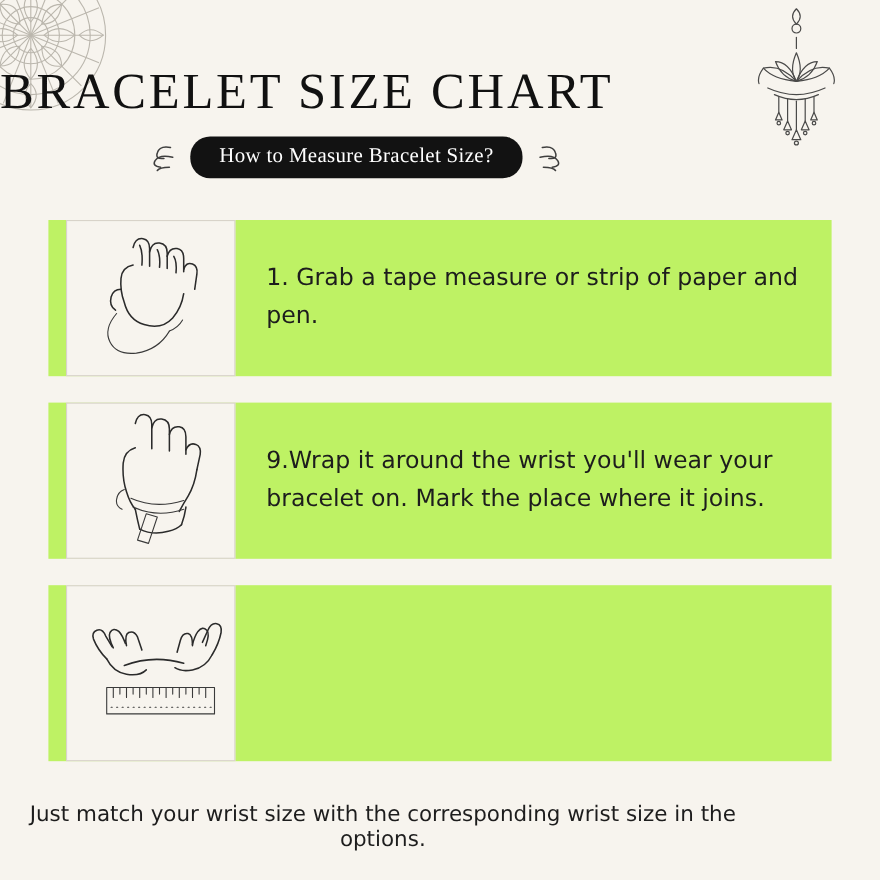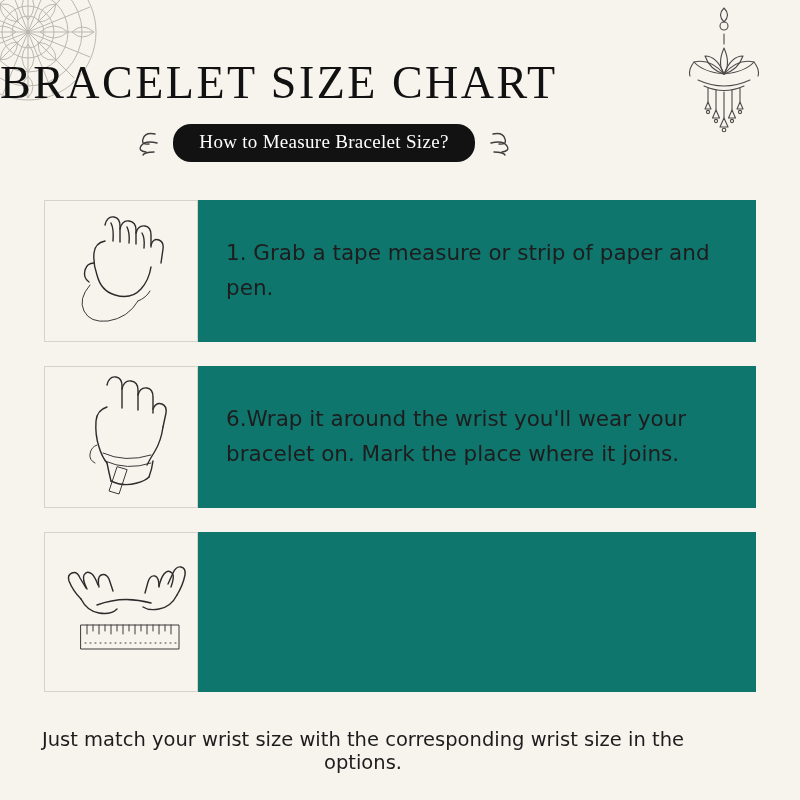--- a/index.html
+++ b/index.html
@@ -87,25 +87,26 @@
 
   
   .steps {
     position: absolute;
     top: 200px;
     left: 44px;
     width: 712px;
   }
   .step {
     position: relative;
-    background: #0f766e;
+    background: #bef264;
     display: flex;
     align-items: center;
     margin-bottom: 24px;
     box-sizing: border-box;
+    padding-left: 16px;
   }
   .step-1 { height: 142px; }
   .step-2 { height: 142px; }
   .step-3 { height: 160px; }
 
   .thumb {
     width: 154px;
     min-width: 154px;
     height: 100%;
     background: #f7f4ee;
@@ -127,21 +128,20 @@
   
   .footer {
     position: absolute;
     top: 728px;
     left: 0;
     width: 696px;
     text-align: center;
     font-size: 19.5px;
     color: #1d1d1d;
     font-family: "DejaVu Sans", sans-serif;
-    padding-left: 15px;
   }
 
   svg { display: block; }
   .ln { fill: none; stroke: #2b2b2b; stroke-width: 1.4; stroke-linecap: round; stroke-linejoin: round; }
   .ln-thin { fill: none; stroke: #3a3a3a; stroke-width: 1; stroke-linecap: round; stroke-linejoin: round; }
 </style>
 </head>
 <body>
 
 <div class="page">
@@ -293,21 +293,21 @@
             <path d="M104 110 q3 -8 4 -16"></path>
           </g>
           <g class="ln-thin">
             <path d="M52 78 q-6 2 -7 9 q-1 6 5 9"></path>
             <path d="M58 86 q22 10 48 2"></path>
             <path d="M60 94 q22 10 46 2"></path>
             <path d="M72 100 l-8 24 l10 3 l8 -24 Z"></path>
           </g>
         </svg>
       </div>
-      <div class="step-text">6.Wrap it around the wrist you'll wear your bracelet on. Mark the place where it joins.</div>
+      <div class="step-text">9.Wrap it around the wrist you'll wear your bracelet on. Mark the place where it joins.</div>
     </div>
 
     <div class="step step-3">
       <div class="thumb">
         <svg viewBox="0 0 154 160" width="154" height="160">
           <g class="ln">
 
             <path d="M36 66 q-8 -8 -12 -18 q-2 -6 3 -8 q5 -2 8 5 l6 10"></path>
             <path d="M42 56 q-5 -10 -3 -14 q3 -5 8 -1 q3 3 6 11"></path>
             <path d="M54 54 q-2 -10 2 -12 q5 -2 8 4 l4 12"></path>

